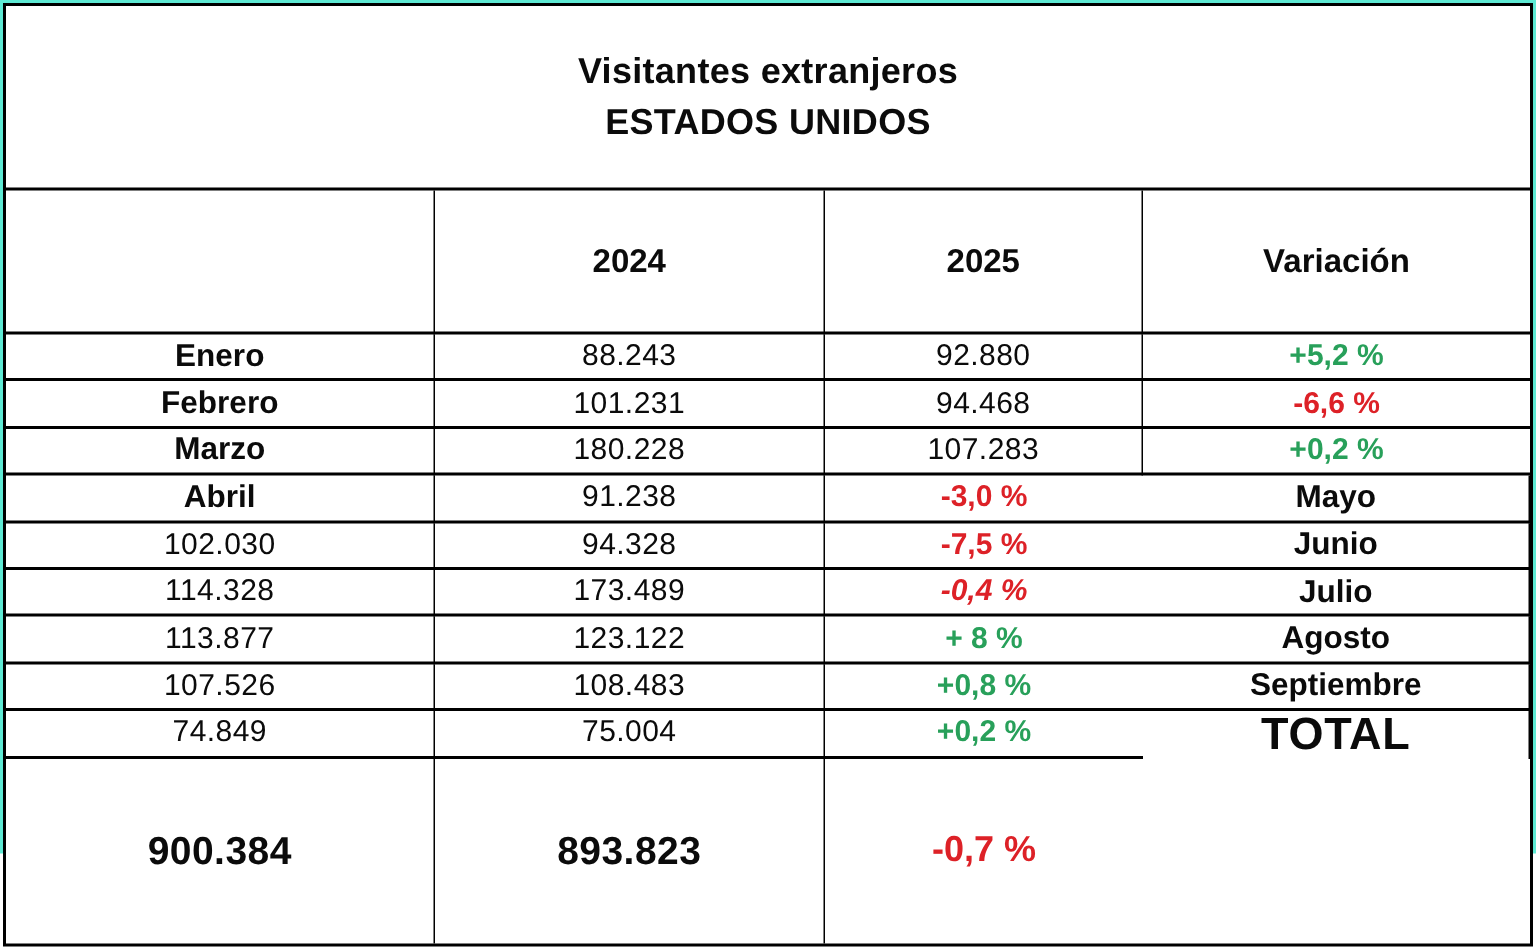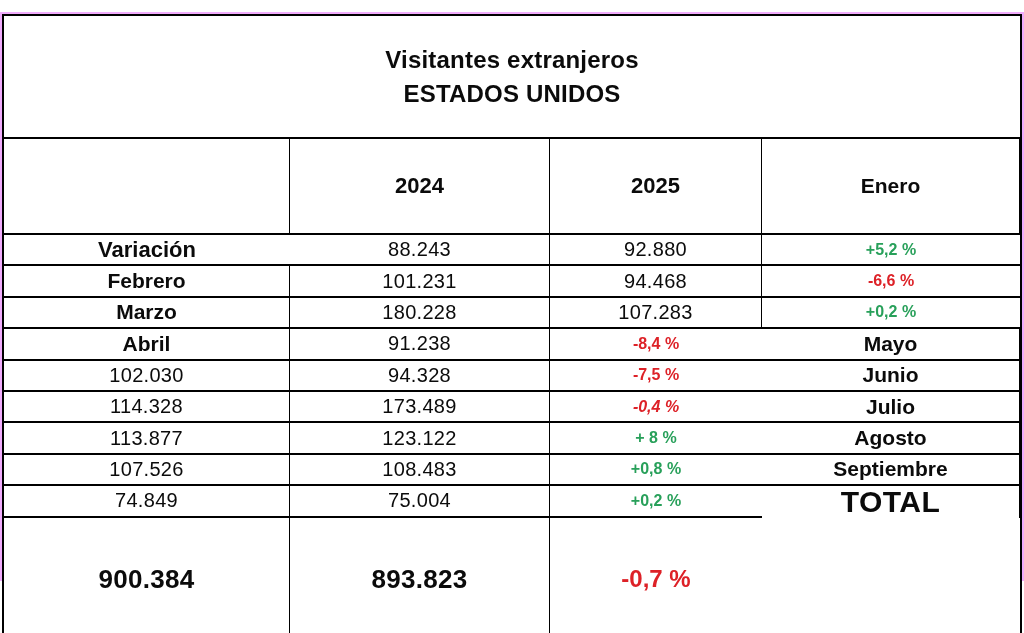--- a/index.html
+++ b/index.html
@@ -9,22 +9,21 @@
     height: 633px;
     background: #ffffff;
     overflow: hidden;
     font-family: "Liberation Sans", sans-serif;
     color: #0b0b0b;
   }
   .sheet {
     position: absolute;
     left: 0; top: 0;
     width: 1024px; height: 569px;
-    background: #f0abfc;
-    margin-top: 12px;
+    background: #5eead4;
   }
   .tbl {
     position: absolute;
     left: 2px; top: 2px;
     width: 1016px; height: 625px;
     border: 2px solid #000000;
     display: grid;
     grid-template-columns: 286px 260px 212px 258px;
     grid-template-rows: 123px 96px repeat(9, 31.4px) 1fr;
     background: #ffffff;
@@ -55,21 +54,21 @@
   .month-cell {
     font-size: 21px;
     font-weight: bold;
   }
   .num-cell {
     font-size: 20px;
     font-weight: normal;
     letter-spacing: 0.3px;
   }
   .var-cell {
-    font-size: 16px;
+    font-size: 20px;
     font-weight: bold;
     text-align: right;
   }
   .total-label-cell {
     font-size: 30px;
     font-weight: bold;
     letter-spacing: 0.5px;
   }
   .total-num-cell {
     font-size: 26px;
@@ -88,40 +87,40 @@
   <div class="tbl">
 
     <div class="cell title-cell hline">
       <div>Visitantes extranjeros</div>
       <div>ESTADOS UNIDOS</div>
     </div>
 
     <div class="cell head-cell vline hline"></div>
     <div class="cell head-cell vline hline">2024</div>
     <div class="cell head-cell vline hline">2025</div>
+    <div class="cell head-cell hline">Variación</div>
+
     <div class="cell month-cell vline hline">Enero</div>
-
-    <div class="cell head-cell hline">Variación</div>
     <div class="cell num-cell vline hline">88.243</div>
     <div class="cell num-cell vline hline">92.880</div>
     <div class="cell var-cell hline" style="color: rgb(40, 160, 90);">+5,2 %</div>
 
     <div class="cell month-cell vline hline">Febrero</div>
     <div class="cell num-cell vline hline">101.231</div>
     <div class="cell num-cell vline hline">94.468</div>
     <div class="cell var-cell hline" style="color: rgb(221, 33, 39);">-6,6 %</div>
 
     <div class="cell month-cell vline hline">Marzo</div>
     <div class="cell num-cell vline hline">180.228</div>
     <div class="cell num-cell vline hline">107.283</div>
     <div class="cell var-cell hline" style="color: rgb(40, 160, 90);">+0,2 %</div>
 
     <div class="cell month-cell vline hline">Abril</div>
     <div class="cell num-cell vline hline">91.238</div>
-    <div class="cell var-cell hline" style="color: rgb(221, 33, 39);">-8,4 %</div>
+    <div class="cell var-cell hline" style="color: rgb(221, 33, 39);">-3,0 %</div>
 
     <div class="cell month-cell vline hline">Mayo</div>
     <div class="cell num-cell vline hline">102.030</div>
     <div class="cell num-cell vline hline">94.328</div>
     <div class="cell var-cell hline" style="color: rgb(221, 33, 39);">-7,5 %</div>
 
     <div class="cell month-cell vline hline">Junio</div>
     <div class="cell num-cell vline hline">114.328</div>
     <div class="cell num-cell vline hline">173.489</div>
     <div class="cell var-cell hline" style="color: rgb(221, 33, 39); font-style: italic;">-0,4 %</div>

